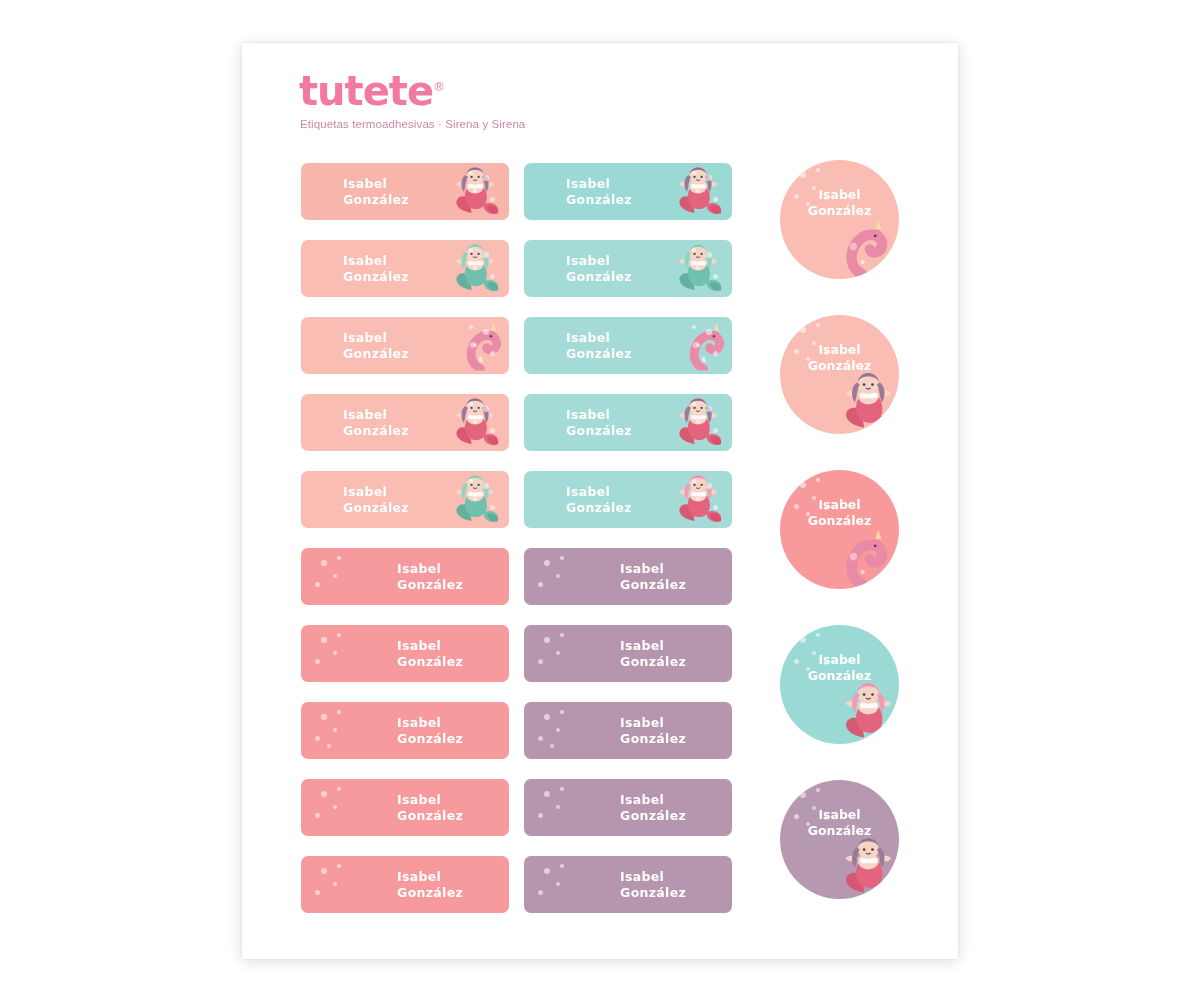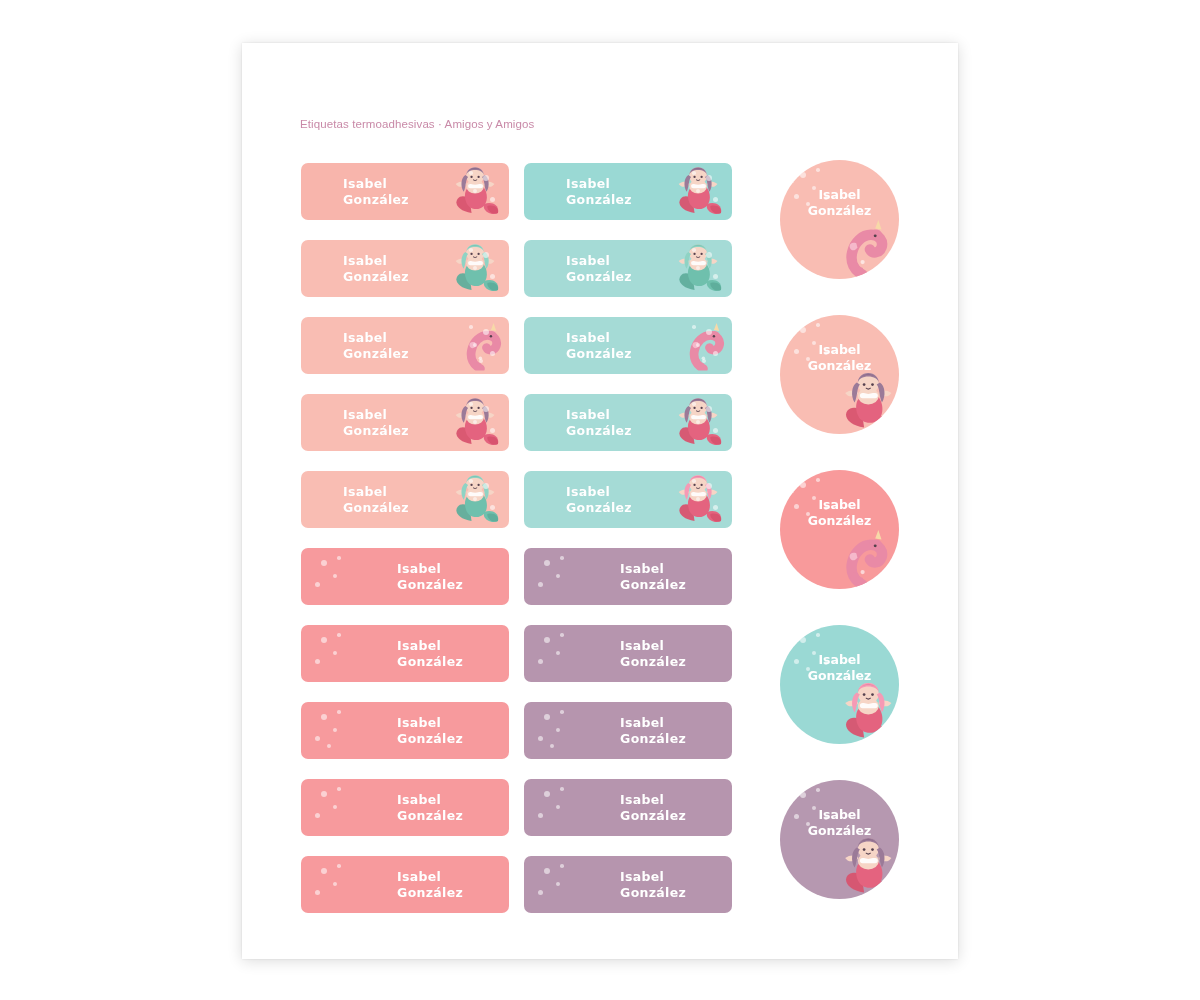--- a/index.html
+++ b/index.html
@@ -126,21 +126,24 @@
     border-radius: 50%;
     background: rgba(255,255,255,0.55);
   }
 </style>
 </head>
 <body>
 
 <div id="stage">
   <div id="sheet">
 
-    <div class="subtitle">Etiquetas termoadhesivas · Amigos y Amigos</div>
+    <div class="brand">
+      <span>tutete</span><span class="reg">®</span>
+    </div>
+    <div class="subtitle">Etiquetas termoadhesivas · Sirena y Sirena</div>
 
     <div class="col" id="col-left">
         <div class="label text-left" style="background: rgb(248, 181, 172);">
           <div class="art right" style="transform:scale(0.88);transform-origin:bottom right;"><svg width="64" height="58" viewBox="0 0 64 58" xmlns="http://www.w3.org/2000/svg">
     <g>
       <path d="M26 54 C12 52 6 44 10 38 C14 33 22 35 24 40 Z" fill="#d8536f" opacity="0.95"></path>
       <path d="M30 22 C20 22 16 32 20 42 C23 50 34 52 40 46 C46 40 44 26 36 22 Z" fill="#e4637f"></path>
       <path d="M40 44 C50 40 58 46 56 54 C50 57 42 54 40 48 Z" fill="#e4637f"></path>
       <path d="M44 46 C52 44 57 48 56 54 C51 56 45 53 44 48 Z" fill="#d8536f"></path>
       <ellipse cx="30" cy="24" rx="10" ry="8" fill="#f6d5c6"></ellipse>

